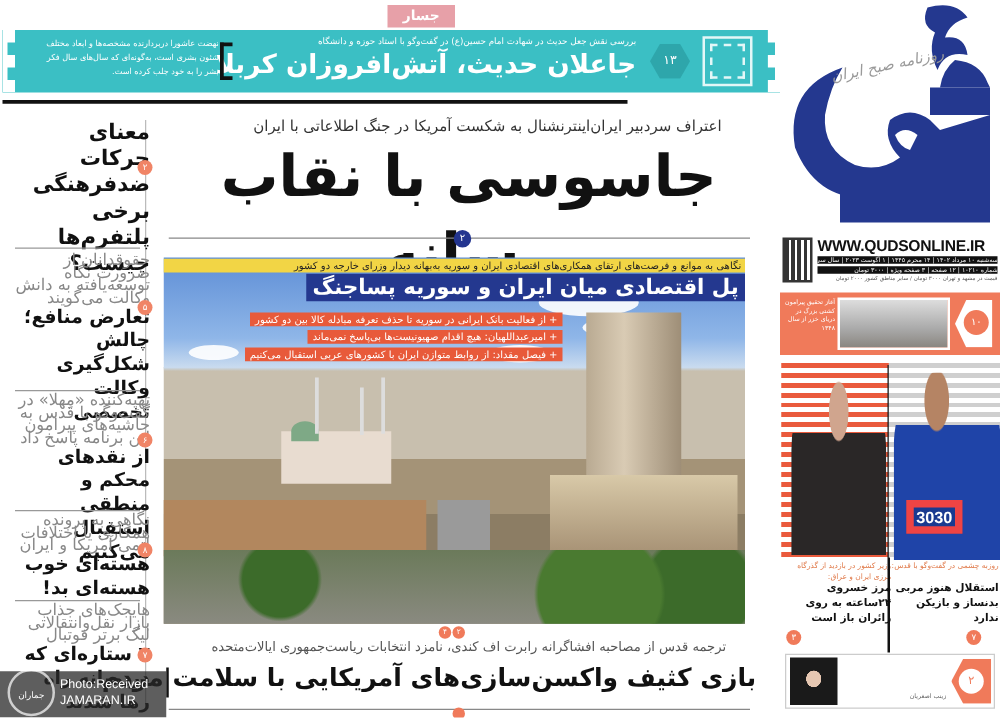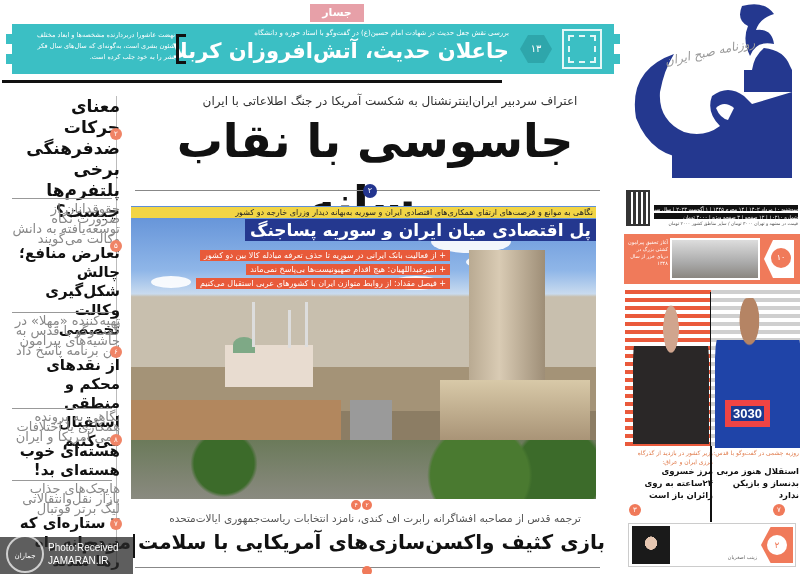--- a/index.html
+++ b/index.html
@@ -135,20 +135,21 @@
     <path d="M118 6 Q140 0 150 14 Q136 18 132 30 Q148 28 150 44 Q132 40 126 56 Q118 40 124 26 Q112 20 118 6 Z" fill="#24388f"></path>
     <path d="M12 118 Q4 70 50 54 Q40 70 36 92 Q34 120 60 132 Q80 138 96 126 Q82 112 88 96 Q104 84 120 96 L128 104 L168 92 L168 178 L48 178 L48 150 Q100 156 112 134 Q108 152 80 158 Q30 164 12 118 Z" fill="#24388f"></path>
     <path d="M92 108 Q100 100 110 108 L104 120 Q96 118 92 108 Z" fill="#fff"></path>
     <rect x="120" y="70" width="48" height="22" fill="#24388f"></rect>
     <path d="M140 48 Q160 50 166 66 L168 70 L128 70 Q130 56 140 48 Z" fill="#24388f"></path>
   </svg>
   <div class="logo-subtitle">روزنامه صبح ایران</div>
 </div>
 <div class="abs url-row">
   <div class="qr"></div>
+  <div class="url-text">WWW.QUDSONLINE.IR</div>
   <div class="date-line l1"></div>
   <div class="date-line l2"></div>
   <div class="date-text">
     <div>سه‌شنبه ۱۰ مرداد ۱۴۰۲ | ۱۴ محرم ۱۴۴۵ | ۱ آگوست ۲۰۲۳ | سال سی و ششم</div>
     <div>شماره ۱۰۲۱۰ | ۱۲ صفحه | ۳ صفحه ویژه | ۳۰۰۰ تومان</div>
   </div>
   <div class="price-text">قیمت در مشهد و تهران ۳۰۰۰ تومان / سایر مناطق کشور ۲۰۰۰ تومان</div>
 </div>
 
 <div class="abs orange-box">

